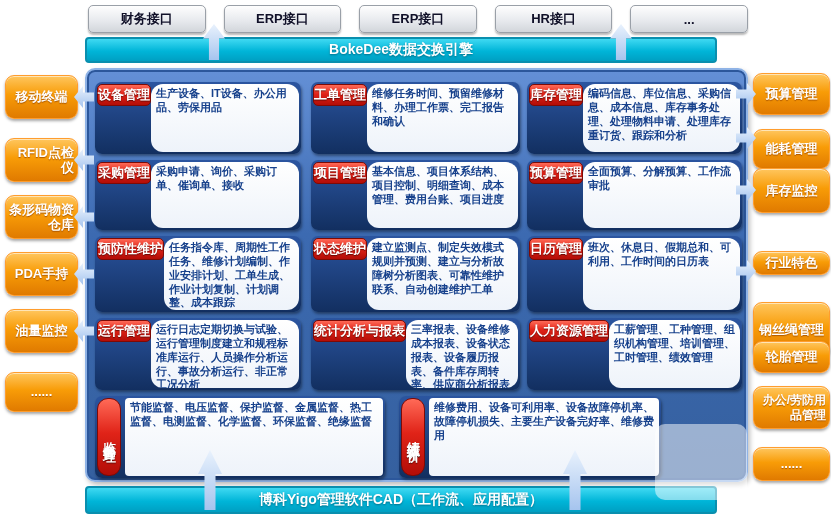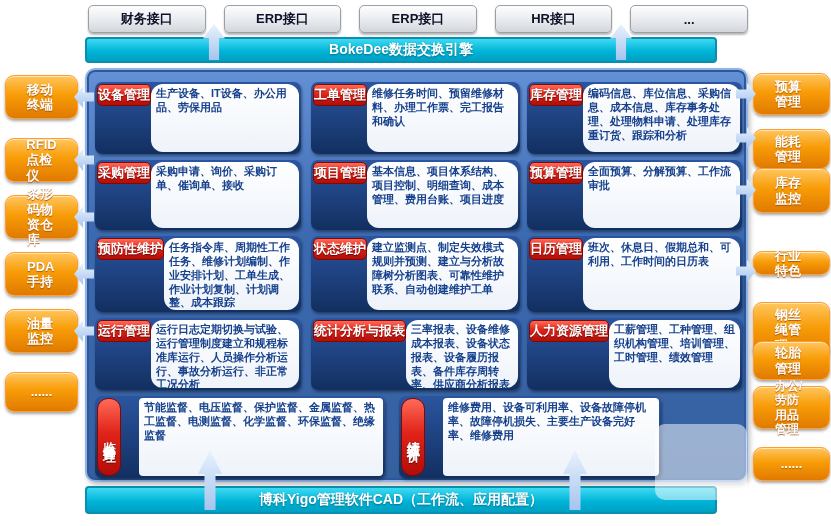--- a/index.html
+++ b/index.html
@@ -35,40 +35,40 @@
     border:1px solid #7e0a05;border-radius:5px;margin-bottom:2px;
     color:#fff;font-size:13px;font-weight:bold;text-shadow:0 1px 1px rgba(0,0,0,.5);}
   .card-body{flex:1;background:linear-gradient(180deg,#ffffff,#eef3fa);border-radius:12px;
     padding:3px 5px;color:#17418c;font-size:11px;font-weight:600;line-height:1.26;overflow:hidden;}
 
   
   .c1{left:8px;width:206px}.c2{left:224px;width:209px}.c3{left:440px;width:215px}
   .r1{top:12px;height:72px}.r2{top:90px;height:70px}.r3{top:166px;height:76px}.r4{top:248px;height:72px}
 
   
-  .bcard{position:absolute;top:326px;height:82px;flex-direction:row;gap:18px;}
+  .bcard{position:absolute;top:326px;height:82px;flex-direction:row;gap:4px;}
   .b1{left:8px;width:290px}.b2{left:312px;width:262px}
   .vpill{flex:0 0 22px;display:flex;align-items:center;justify-content:center;
     background:linear-gradient(180deg,#ff6a57,#e02318 45%,#b30d07);
     border:1px solid #7e0a05;border-radius:11px;
     writing-mode:vertical-rl;text-orientation:upright;letter-spacing:3px;
     color:#fff;font-size:13px;font-weight:bold;text-shadow:0 1px 1px rgba(0,0,0,.5);}
   .bcard .card-body{border-radius:4px;}
 
   
-  .pill{position:absolute;display:flex;align-items:center;justify-content:center;text-align:left;
+  .pill{position:absolute;display:flex;align-items:center;justify-content:center;text-align:right;
     background:linear-gradient(180deg,#ffc65e,#f89c07 45%,#e07a00);
     border:1px solid #ff9d2e;border-radius:9px;box-shadow:0 2px 3px rgba(0,0,0,.35),inset 0 1px 0 rgba(255,255,255,.55);
-    color:#fff;font-weight:bold;font-size:13px;line-height:1.18;padding:2px 21px;box-sizing:border-box;z-index:2;
+    color:#fff;font-weight:bold;font-size:13px;line-height:1.18;padding:2px 3px;box-sizing:border-box;z-index:2;
     text-shadow:0 1px 1px rgba(150,70,0,.8);}
   .lcol{left:5px;width:73px}.rcol{left:753px;width:77px}
   .lp1{top:75px;height:44px}.lp2{top:138px;height:44px}.lp3{top:195px;height:44px}
   .lp4{top:252px;height:44px}.lp5{top:309px;height:44px}.lp6{top:372px;height:40px}
   .rp1{top:73px;height:42px}.rp2{top:129px;height:40px}.rp3{top:168px;height:45px}
-  .rp4{top:251px;height:24px}.rp5{top:302px;height:56px}.rp6{top:341px;height:39px}
+  .rp4{top:251px;height:24px}.rp5{top:302px;height:56px}.rp6{top:341px;height:32px}
   .rp7{top:386px;height:43px;font-size:12px}.rp8{top:447px;height:34px}
 
   
   .arrow{position:absolute;z-index:3;background:linear-gradient(180deg,#e9f2fd,#a5c4ee);}
   .arrow-up{width:22px;height:36px;clip-path:polygon(50% 0,100% 40%,73% 40%,73% 100%,27% 100%,27% 40%,0 40%);}
   .arrow-left{width:20px;height:22px;clip-path:polygon(0 50%,45% 0,45% 30%,100% 30%,100% 70%,45% 70%,45% 100%);}
   .arrow-right{width:20px;height:22px;clip-path:polygon(100% 50%,55% 0,55% 30%,0 30%,0 70%,55% 70%,55% 100%);}
   .arrow-tall{width:24px;height:60px;}
 
   

